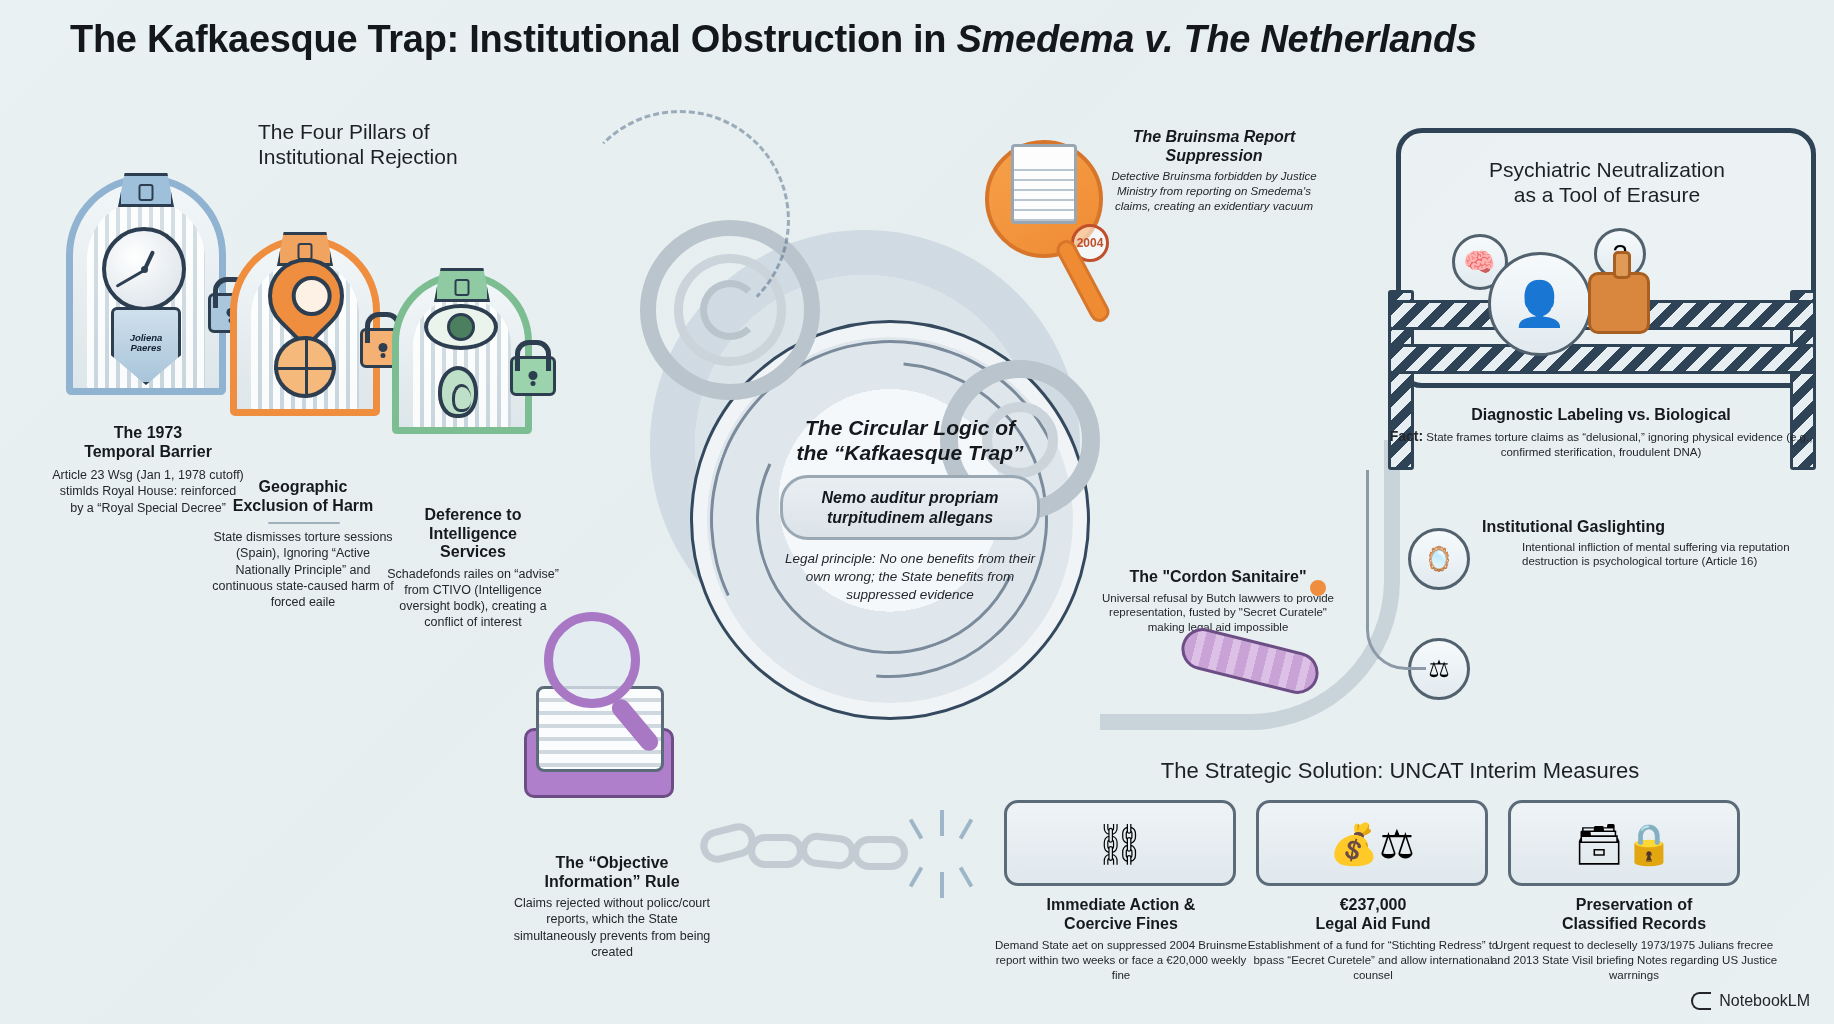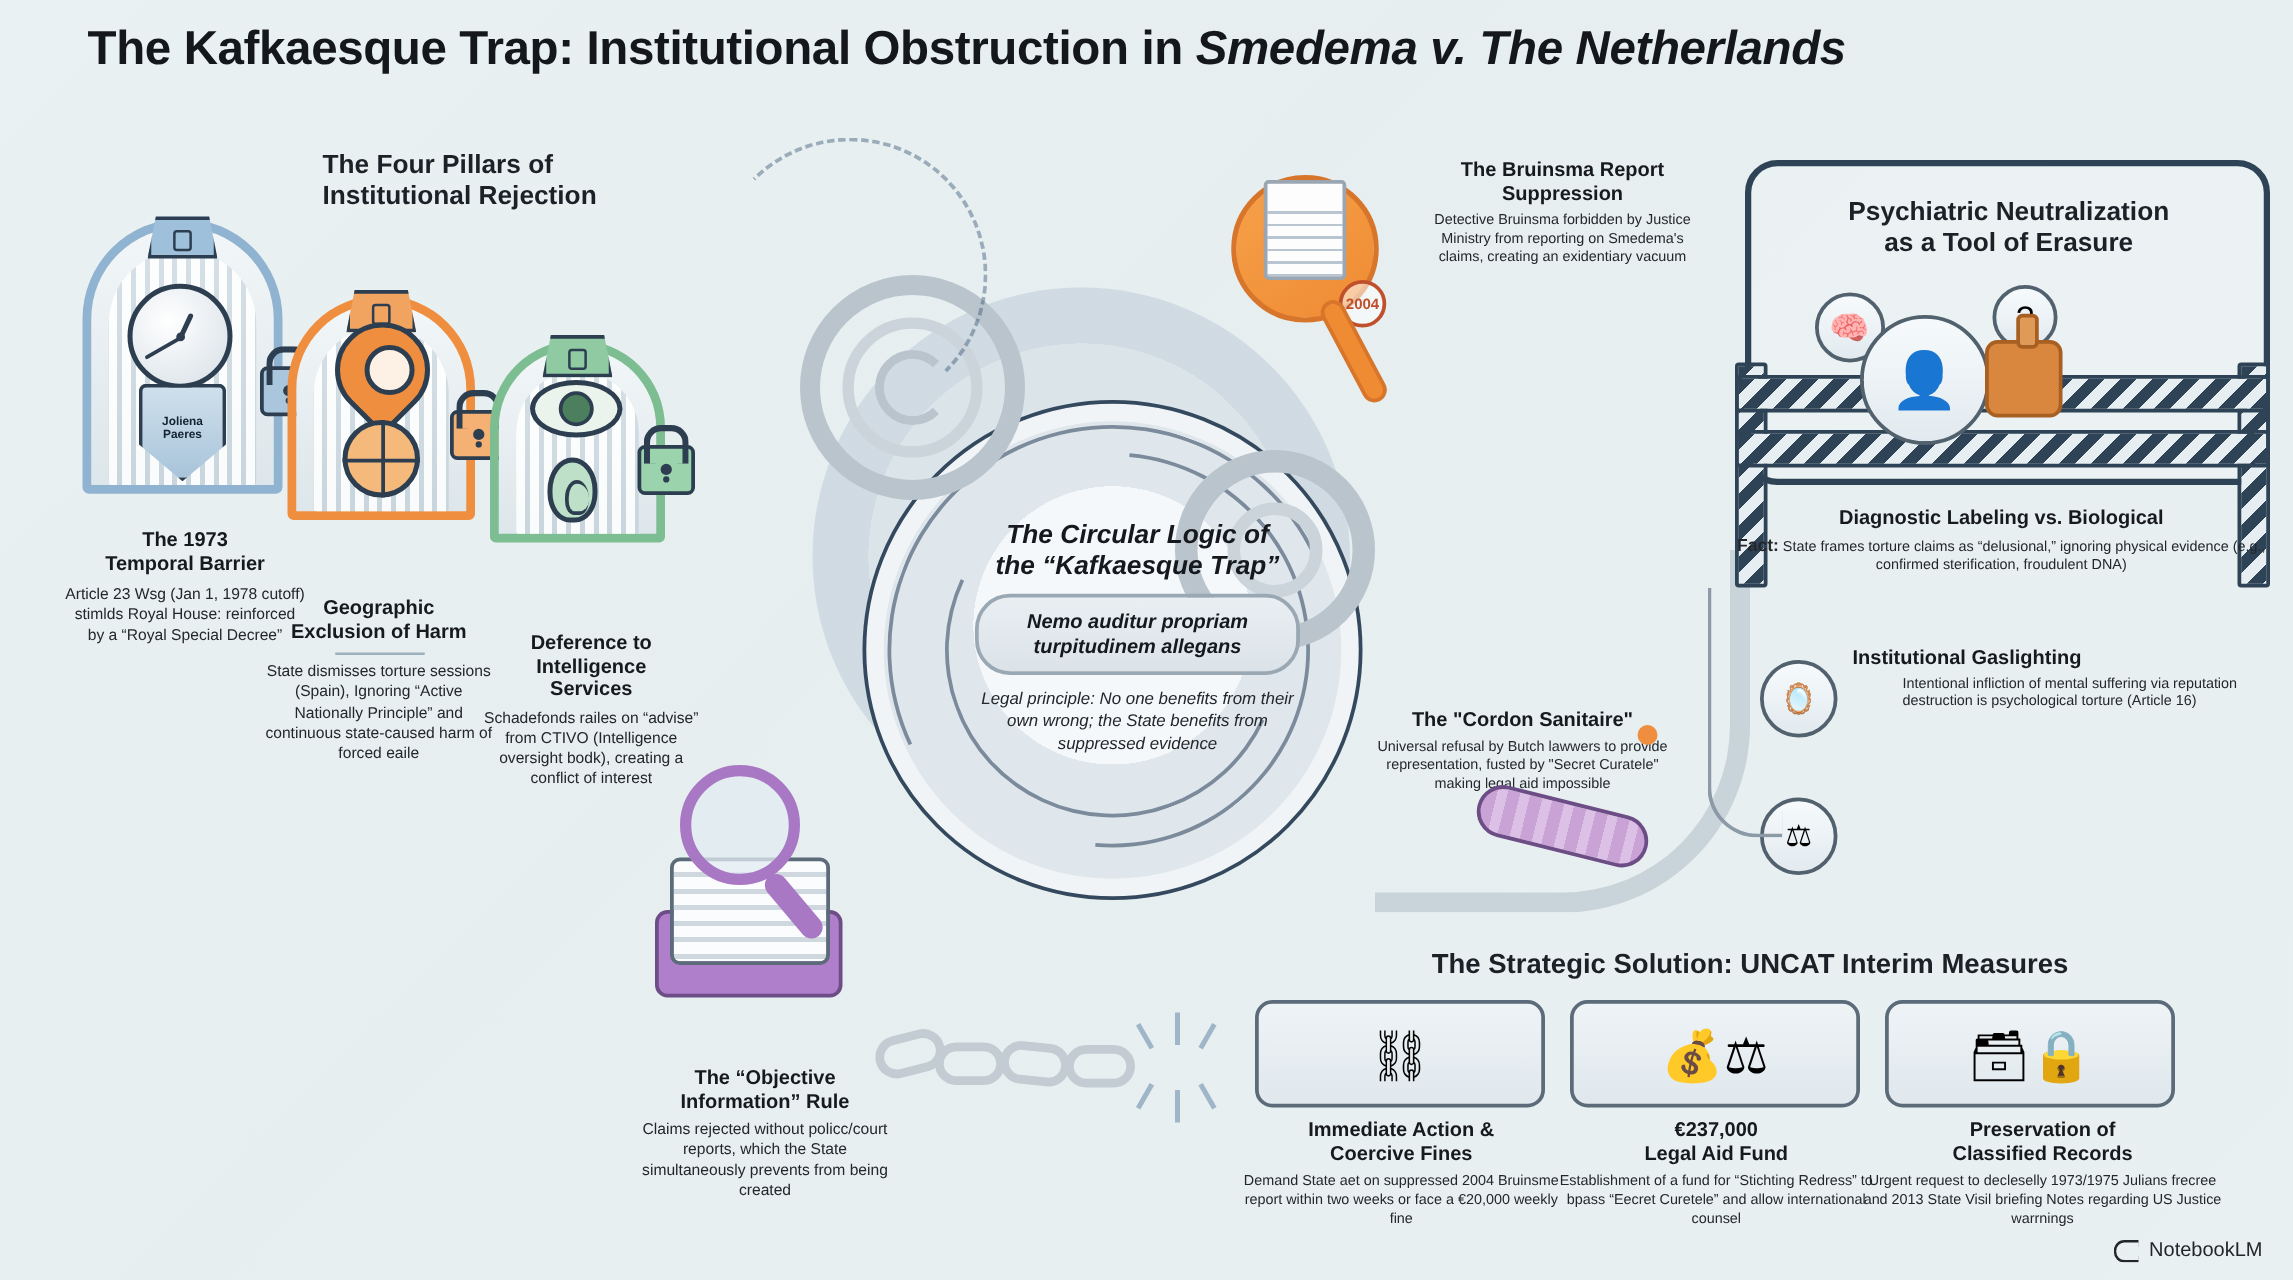--- a/index.html
+++ b/index.html
@@ -20,21 +20,21 @@
   
   #page-title {
     left: 70px; top: 18px; width: 1700px;
     font-size: 38px; font-weight: bold; color: #14181c;
     letter-spacing: -0.3px; white-space: nowrap;
   }
   #page-title .ital { font-style: italic; }
 
   
   .sec-head {
-    font-size: 21px; font-weight: bold; color: #1b2127; line-height: 1.18;
+    font-size: 21px; font-weight: normal; color: #1b2127; line-height: 1.18;
   }
   .blk-title { font-size: 16px; font-weight: bold; color: #16191d; line-height: 1.16; }
   .blk-body  { font-size: 12.5px; color: #23272c; line-height: 1.3; }
   .blk-body-sm { font-size: 11.5px; color: #23272c; line-height: 1.3; }
   .arch {
     position:absolute; border-radius: 120px 120px 8px 8px;
     border: 7px solid; background: linear-gradient(180deg,#f2f6f8,#dde6ea);
   }
   .arch-inner {
     position:absolute; left:14px; right:14px; top:18px; bottom:0;
@@ -65,21 +65,21 @@
     width:9px; height:9px; border-radius:50%;
     box-shadow: 0 8px 0 -2px #2c3e50;
     background:#2c3e50;
   }
   .shield {
     position:absolute; width:70px; height:78px;
     background: linear-gradient(180deg,#cfe0ec,#a8c4da);
     border:3px solid #2c3e50;
     clip-path: polygon(50% 100%, 100% 62%, 100% 0, 0 0, 0 62%);
     border-radius:6px;
-    display:flex; align-items:center; justify-content:flex-end;
+    display:flex; align-items:center; justify-content:flex-end;font-style:italic;
   }
   .shield span{
     font-size:9.5px; font-weight:bold; color:#123; text-align:center; line-height:1.05;
     margin-top:-6px;
   }
   .clockface{
     position:absolute; width:84px; height:84px; border-radius:50%;
     background: radial-gradient(circle at 38% 34%, #ffffff, #d7dfe6);
     border:4px solid #2c3e50;
   }
@@ -348,21 +348,21 @@
   </div>
 
   <div class="abs" style="left:985px; top:140px; width:130px; height:160px;">
     <div class="doc-badge" style="left:0; top:0;">
       <div class="doc-sheet"></div>
       <div class="year-stamp">2004</div>
     </div>
     <div class="abs" style="left:88px; top:96px; width:20px; height:90px; background:#ef8b33;
          border-radius:10px; transform:rotate(-28deg); border:3px solid #d7762a;"></div>
   </div>
-  <div class="abs ctr" style="left:1140px; top:128px; width:220px;">
+  <div class="abs ctr" style="left:1104px; top:128px; width:220px;font-style:italic;">
     <div class="blk-title" style="white-space:pre-line;">The Bruinsma Report
 Suppression</div>
     <div class="blk-body-sm" style="margin-top:4px;">Detective Bruinsma forbidden by Justice Ministry from reporting on Smedema's claims, creating an exidentiary vacuum</div>
   </div>
 
   <div class="abs ctr" style="left:1098px; top:568px; width:240px;">
     <div class="blk-title">The "Cordon Sanitaire"</div>
     <div class="blk-body-sm" style="margin-top:4px;">Universal refusal by Butch lawwers to provide representation, fusted by "Secret Curatele" making legal aid impossible</div>
   </div>
 

